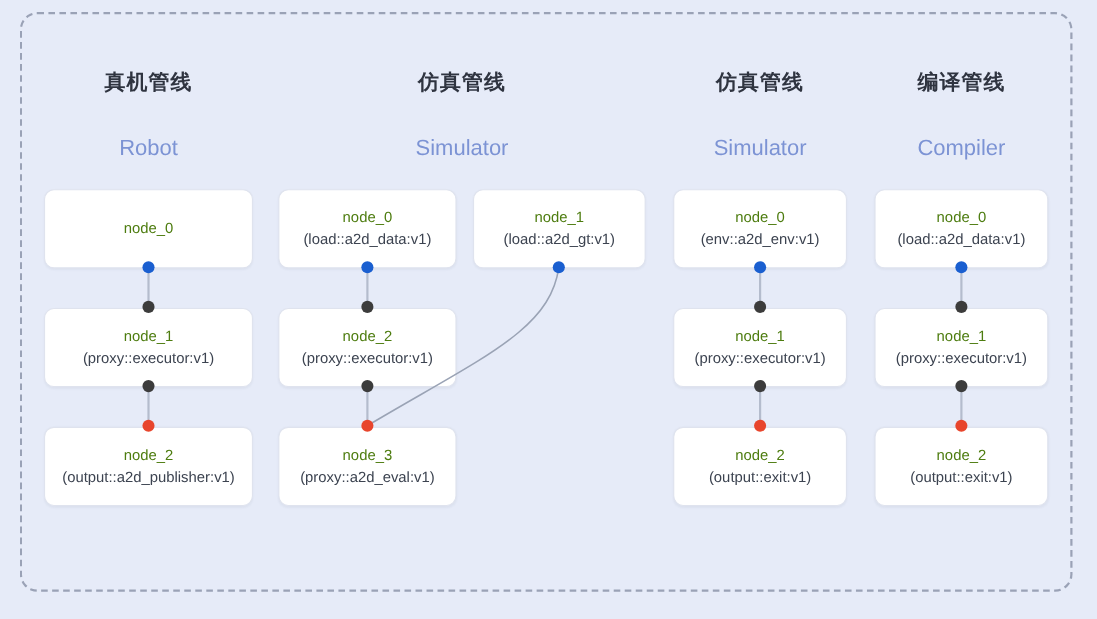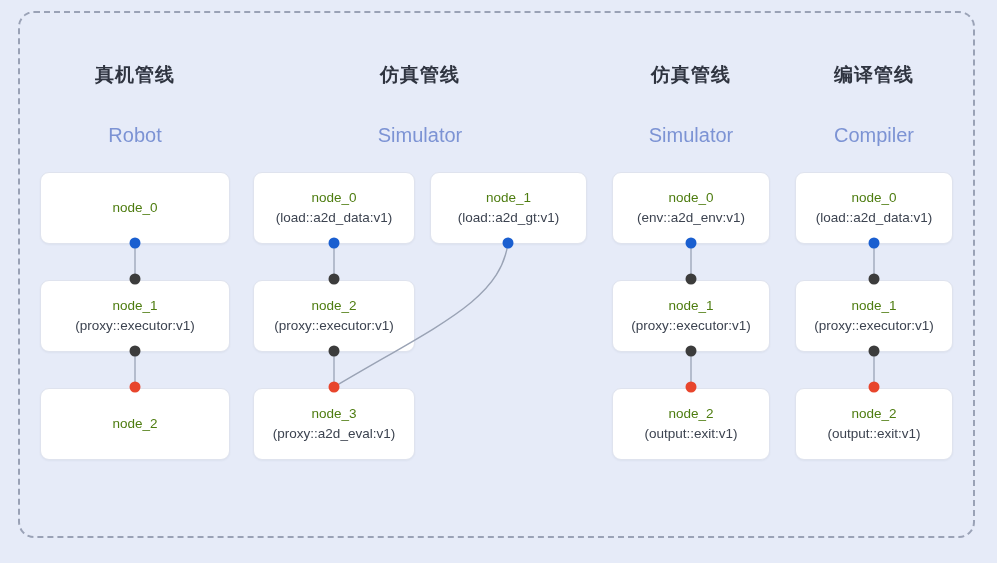--- a/index.html
+++ b/index.html
@@ -141,20 +141,21 @@
   <div id="cards">
       <div class="node-card" style="left: 40px; top: 172px; width: 190px; height: 72px;">
         <div class="node-name">node_0</div>
       </div>
       <div class="node-card" style="left: 40px; top: 280px; width: 190px; height: 72px;">
         <div class="node-name">node_1</div>
         <div class="node-kind">(proxy::executor:v1)</div>
       </div>
       <div class="node-card" style="left: 40px; top: 388px; width: 190px; height: 72px;">
         <div class="node-name">node_2</div>
+        <div class="node-kind">(output::a2d_publisher:v1)</div>
       </div>
       <div class="node-card" style="left: 253px; top: 172px; width: 162px; height: 72px;">
         <div class="node-name">node_0</div>
         <div class="node-kind">(load::a2d_data:v1)</div>
       </div>
       <div class="node-card" style="left: 430px; top: 172px; width: 157px; height: 72px;">
         <div class="node-name">node_1</div>
         <div class="node-kind">(load::a2d_gt:v1)</div>
       </div>
       <div class="node-card" style="left: 253px; top: 280px; width: 162px; height: 72px;">

